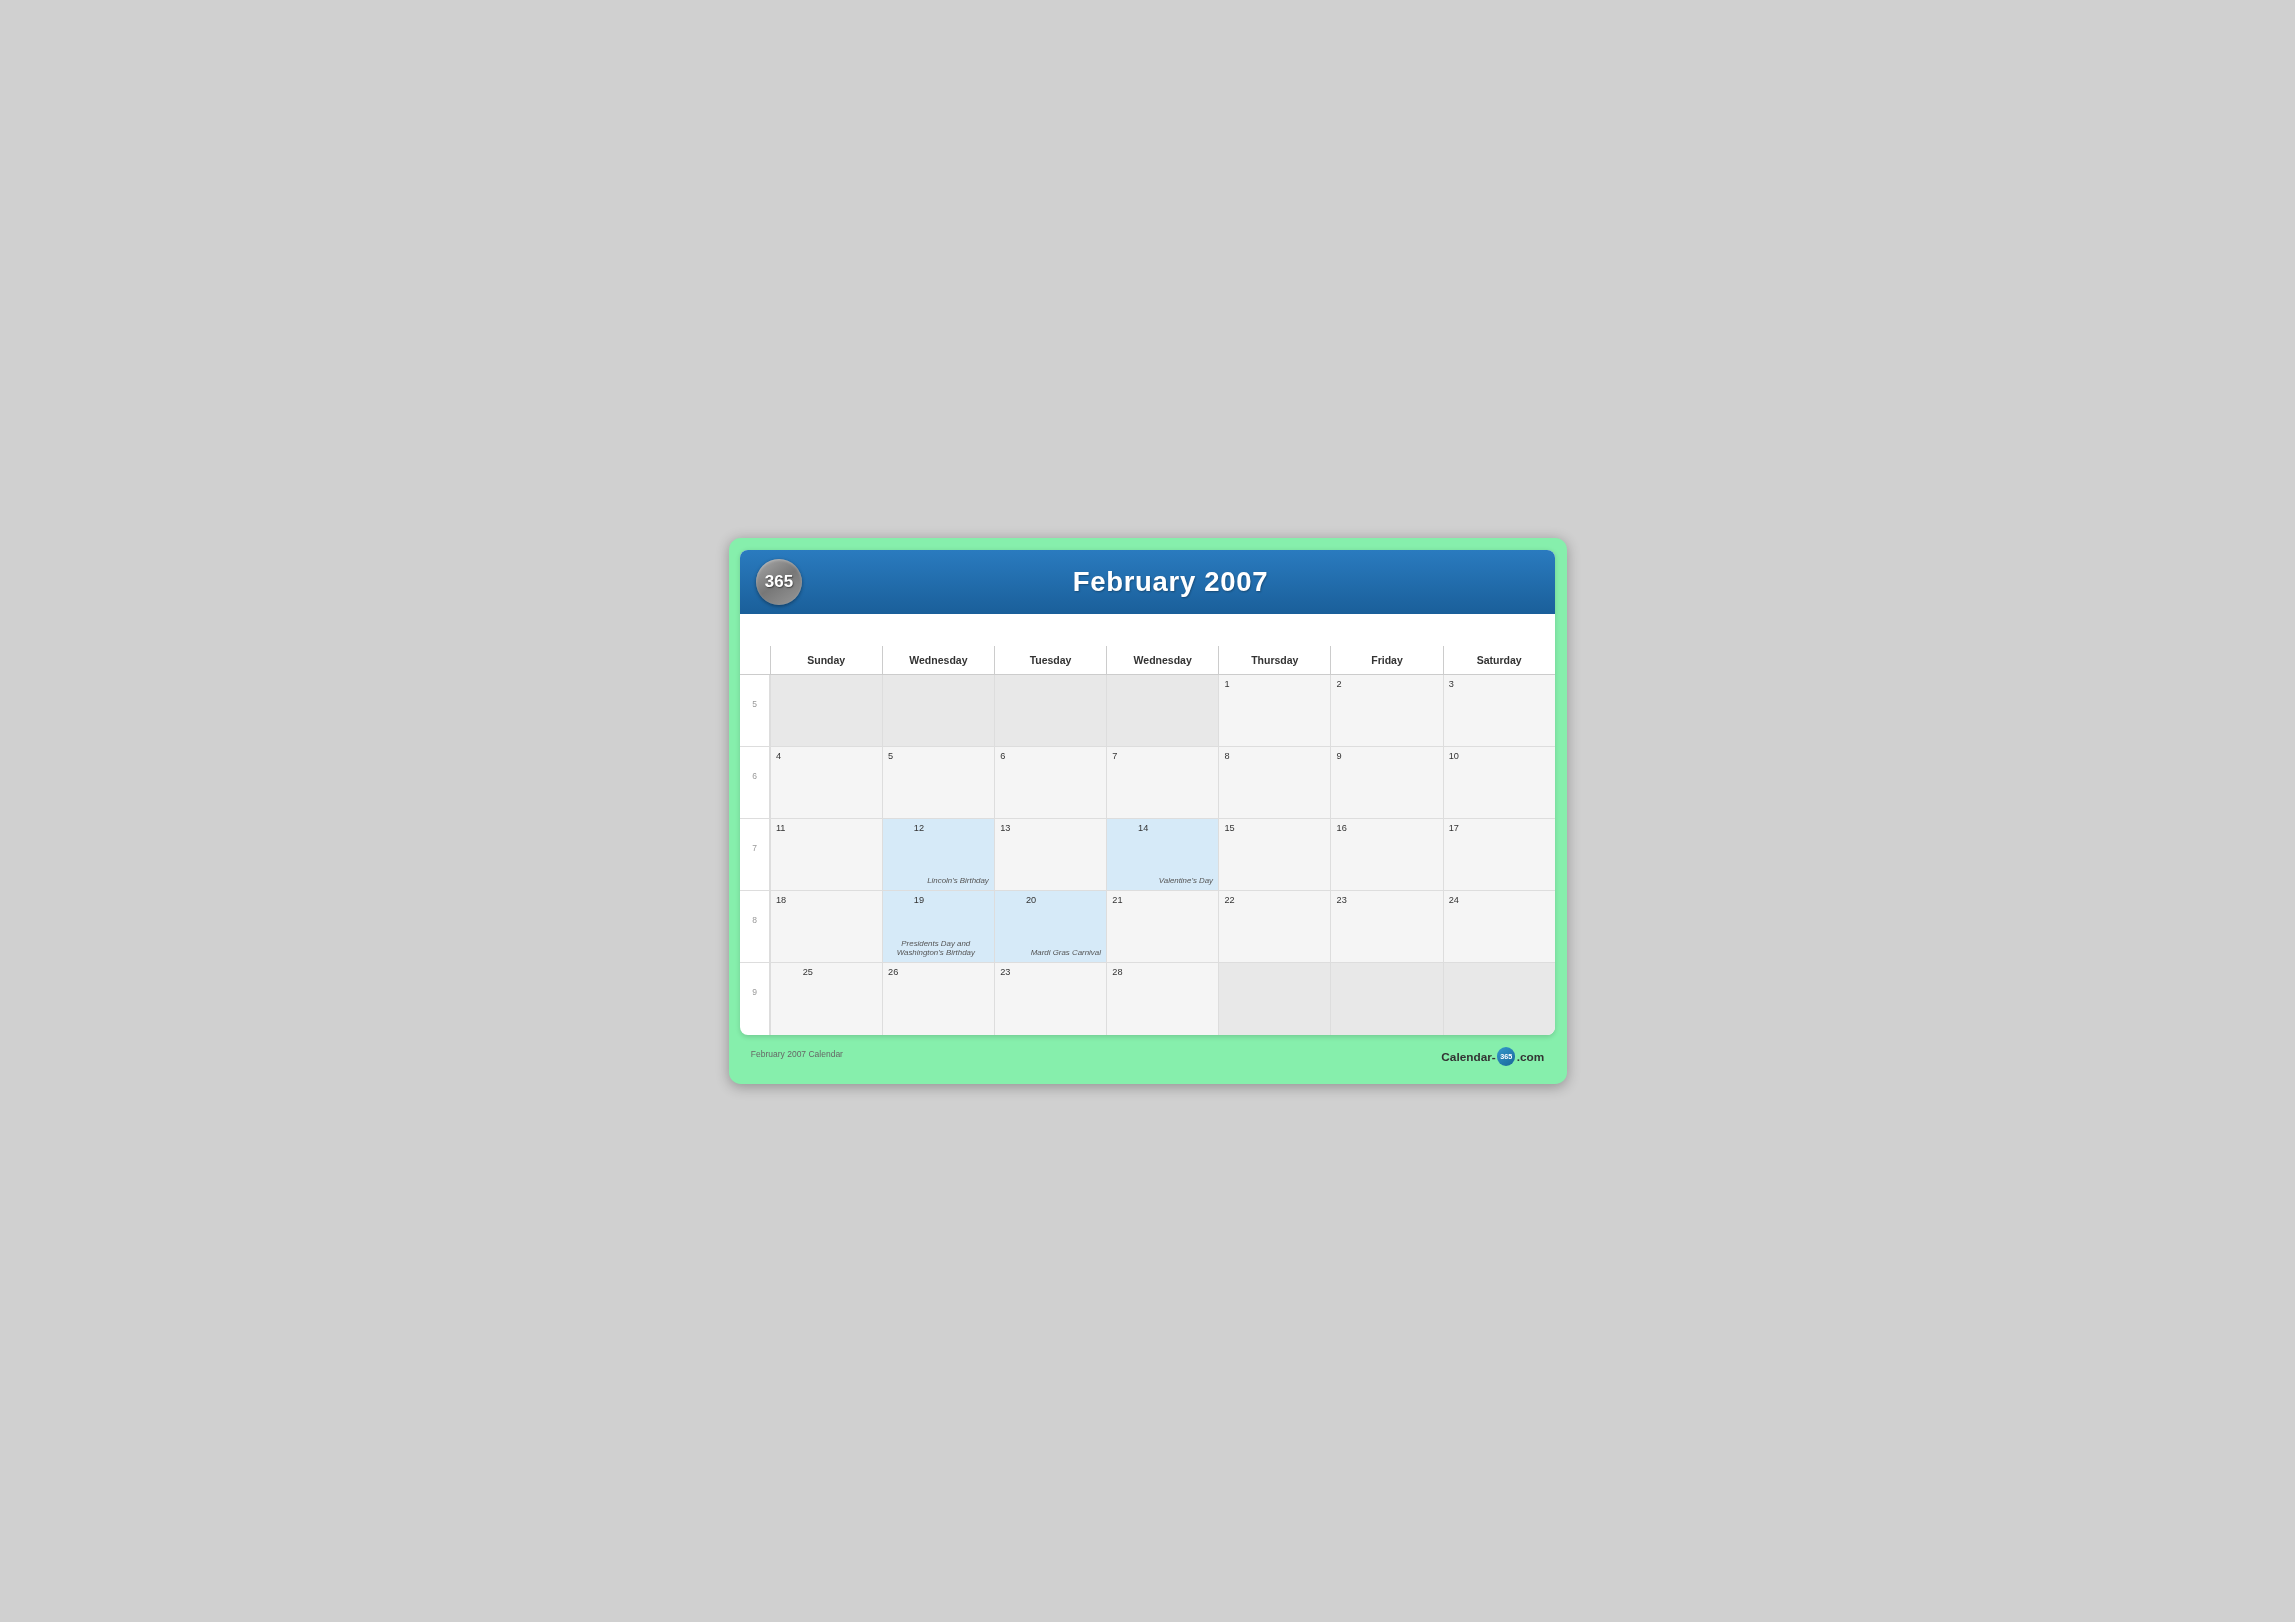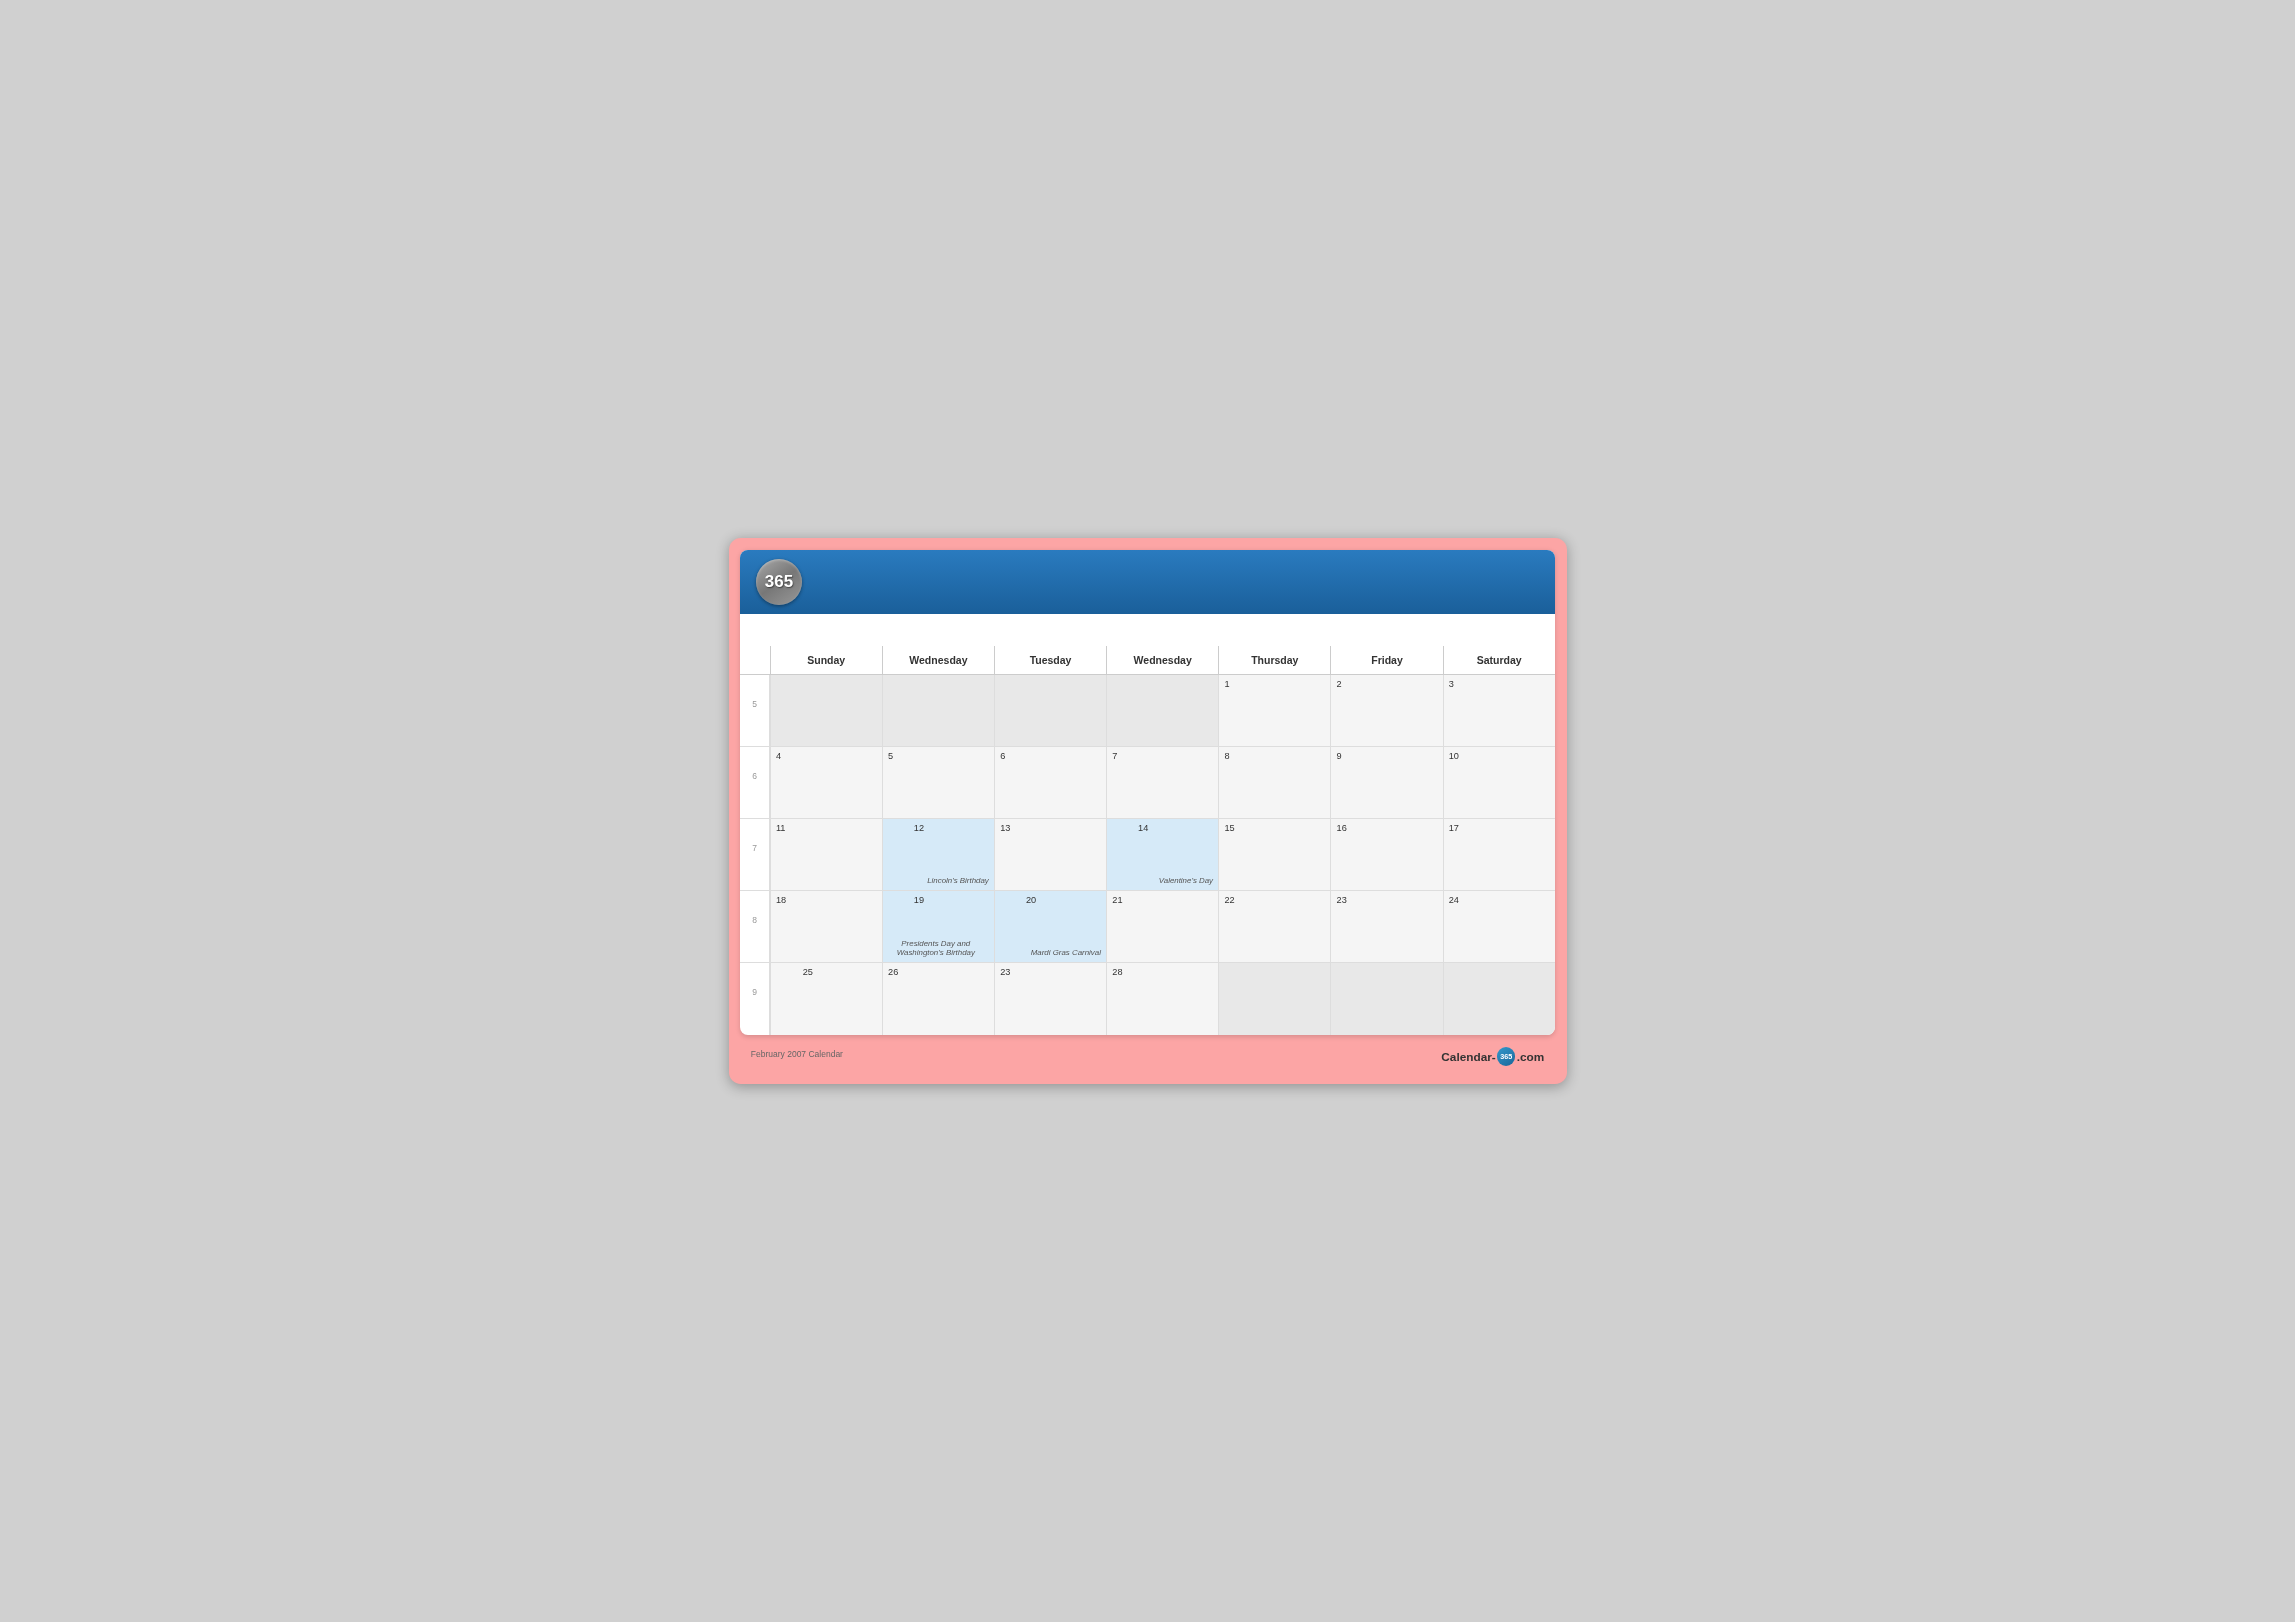--- a/index.html
+++ b/index.html
@@ -9,21 +9,21 @@
       font-family: Arial, Helvetica, sans-serif;
       display: flex;
       flex-direction: column;
       align-items: center;
       justify-content: center;
       min-height: 100vh;
       padding: 13px;
     }
 
     .page-wrapper {
-      background: #fca5a5;
+      background: #86efac;
       border-radius: 11.8px;
       padding: 11.8px;
       width: 100%;
       max-width: 838px;
       box-shadow: 0 2.6px 13px rgba(0,0,0,0.3);
     }
 
     .calendar-container {
       background: white;
       border-radius: 7.9px;
@@ -183,20 +183,21 @@
     }
   </style>
 </head>
 <body>
 
 <div class="page-wrapper">
   <div class="calendar-container">
 
     <div class="calendar-header">
       <div class="logo-badge">365</div>
+      <div class="calendar-title">February 2007</div>
     </div>
 
     <div class="dow-row">
       <div class="dow-label-spacer"></div>
       <div class="dow-label">Sunday</div>
       <div class="dow-label">Wednesday</div>
       <div class="dow-label">Tuesday</div>
       <div class="dow-label">Wednesday</div>
       <div class="dow-label">Thursday</div>
       <div class="dow-label">Friday</div>

